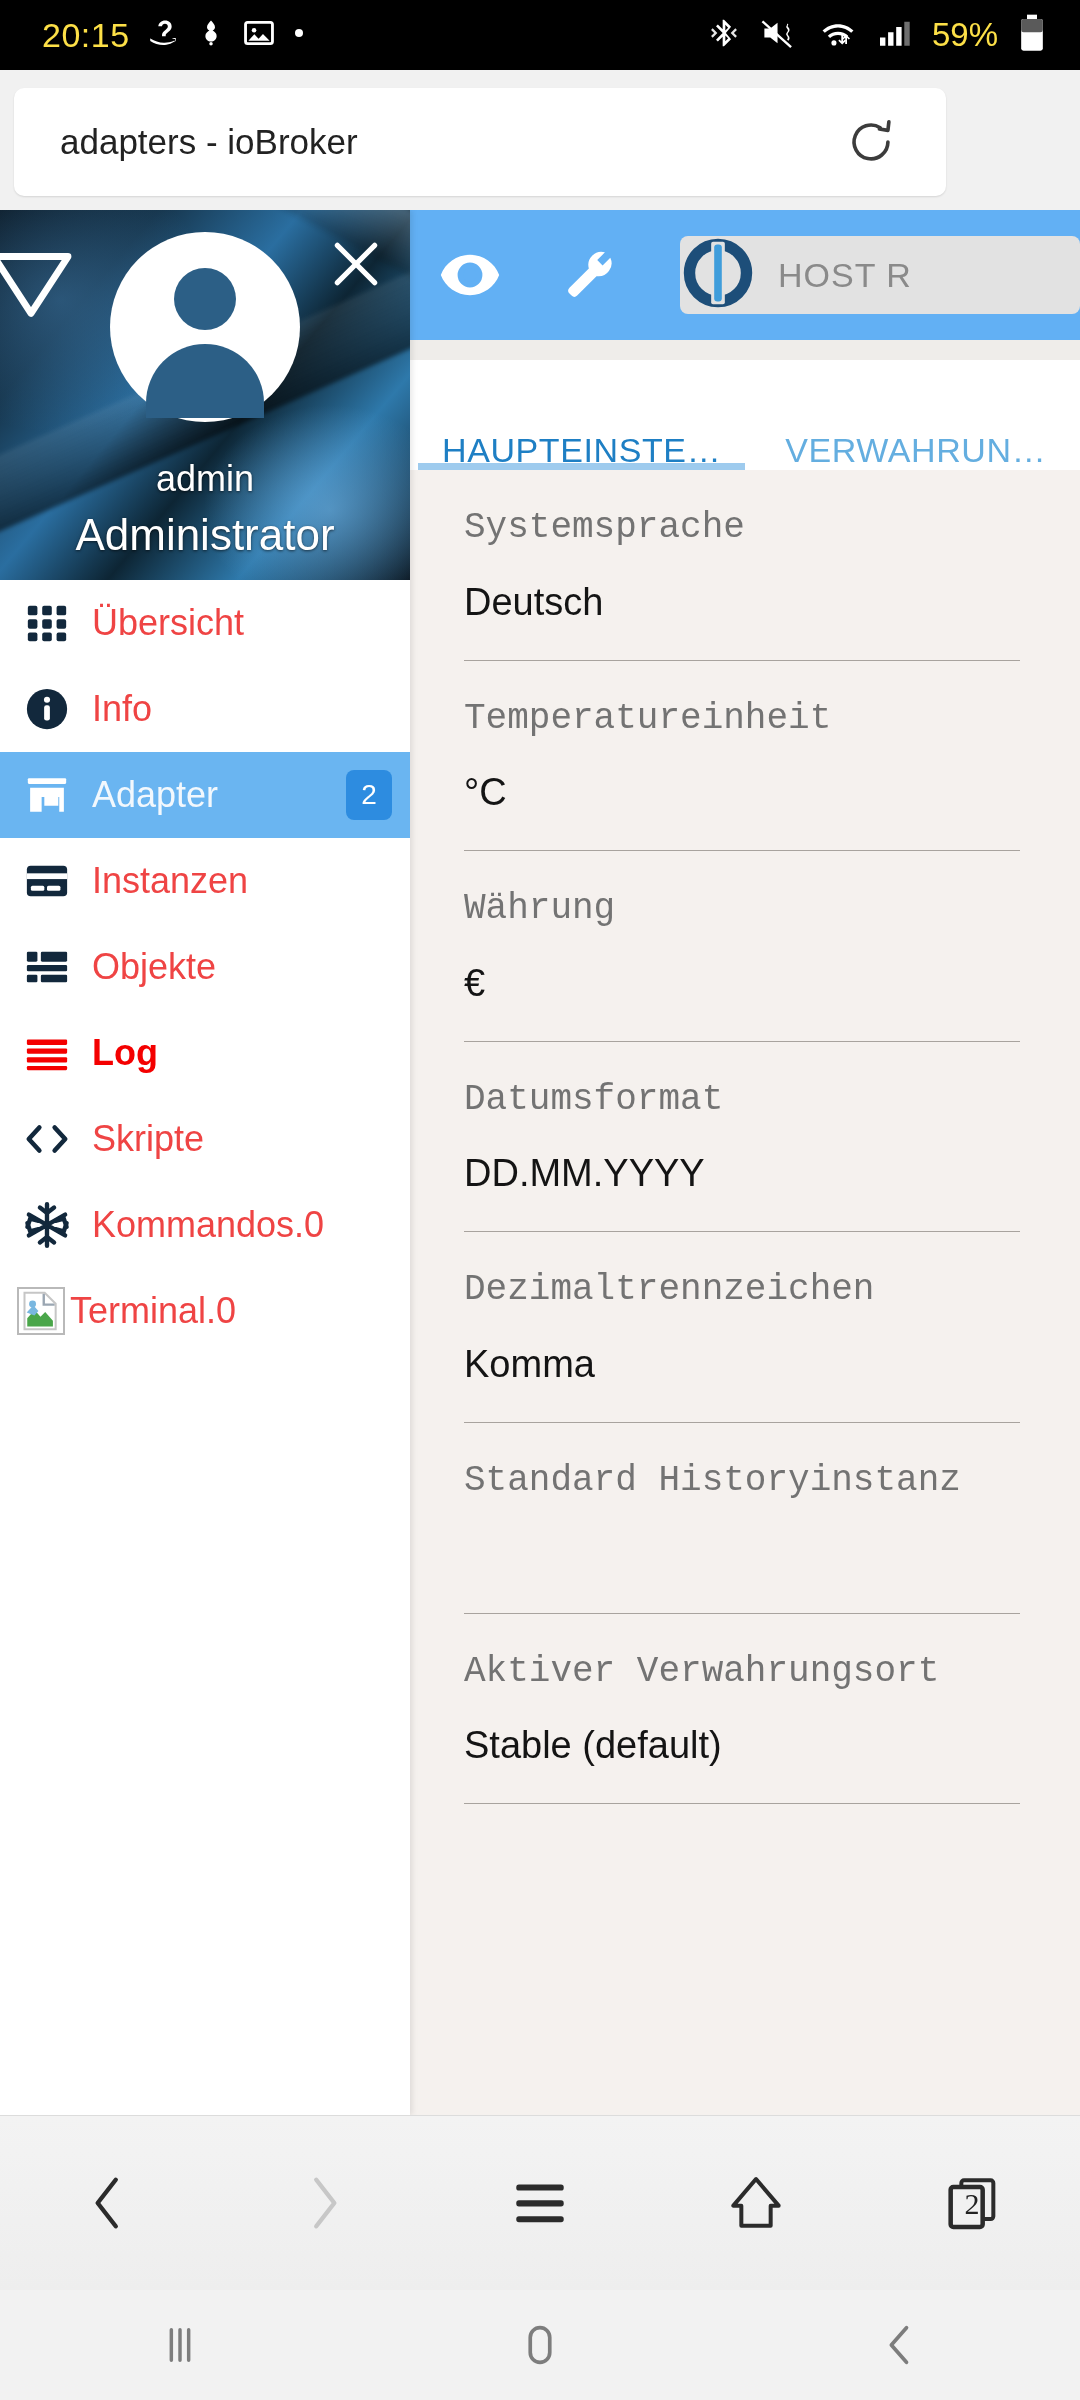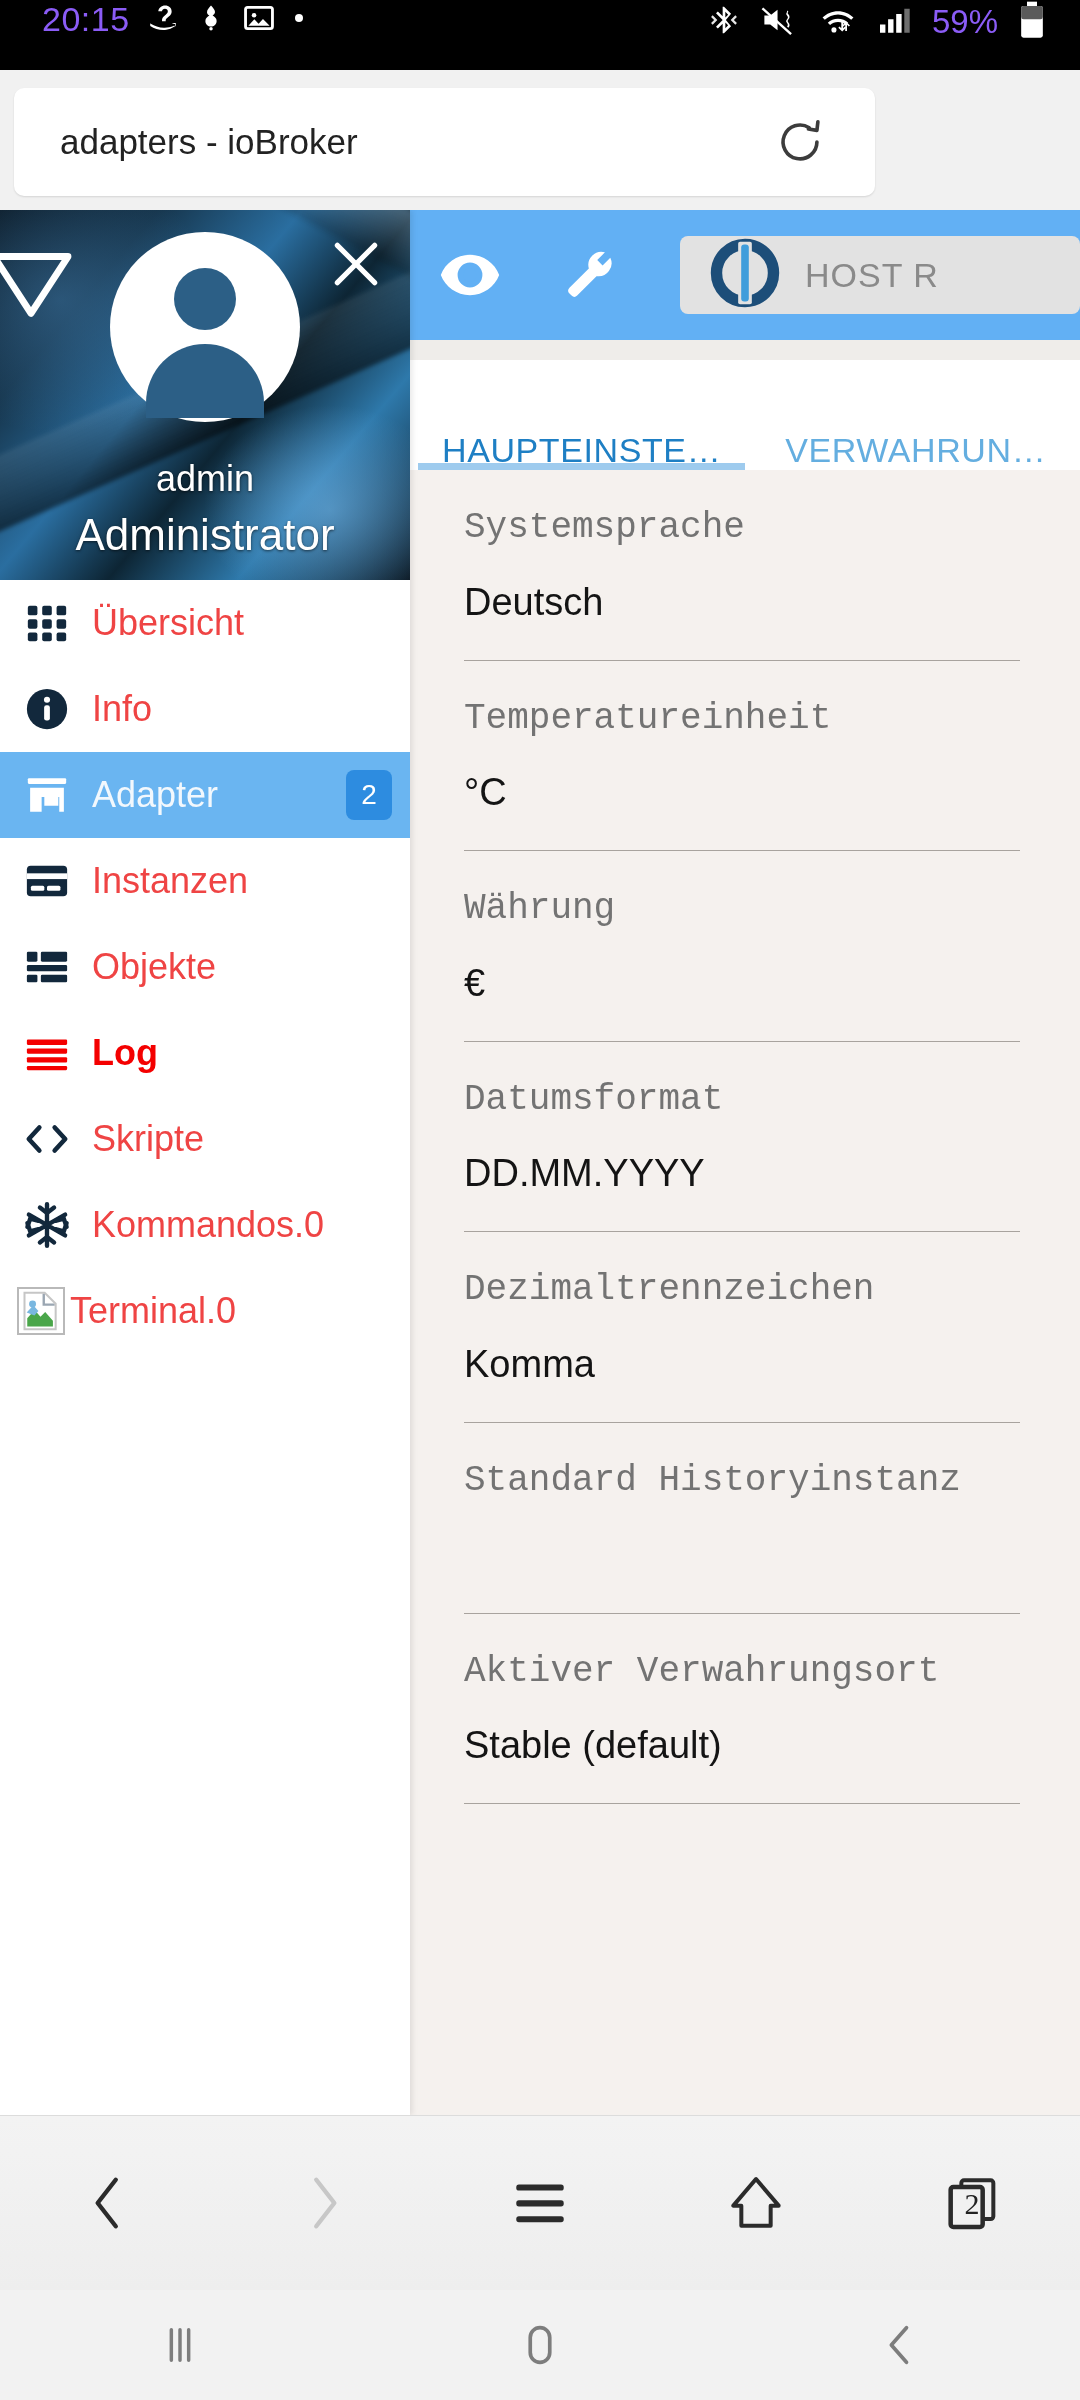--- a/index.html
+++ b/index.html
@@ -2,35 +2,35 @@
 <html><head>
 <meta charset="utf-8">
 <style>
   * { margin:0; padding:0; box-sizing:border-box; }
   html,body { width:1080px; height:2400px; overflow:hidden; background:#000; }
   body { font-family:"Liberation Sans", sans-serif; }
 
   
   .statusbar{
     position:absolute; left:0; top:0; width:1080px; height:70px;
-    background:#000; color:#8b5cf6; display:flex; align-items:flex-start;
+    background:#000; color:#fde047; display:flex; align-items:center;
   }
   .sb-left{ display:flex; align-items:center; gap:16px; margin-left:42px; }
   .sb-time{ font-size:34px; letter-spacing:.5px; }
   .sb-right{ margin-left:auto; margin-right:34px; display:flex; align-items:center; gap:20px; }
   .sb-batt-txt{ font-size:33px; }
   .ic{ display:inline-block; }
 
   
   .urlbar-wrap{
     position:absolute; left:0; top:70px; width:1080px; height:140px;
     background:#f1f1f1;
   }
   .urlbar{
-    position:absolute; left:14px; top:18px; width:861px; height:108px;
+    position:absolute; left:14px; top:18px; width:932px; height:108px;
     background:#fff; border-radius:10px; display:flex; align-items:center;
     box-shadow:0 1px 2px rgba(0,0,0,.12);
   }
   .url-text{ margin-left:46px; font-size:35px; color:#222; }
   .reload-btn{ margin-left:auto; margin-right:46px; width:58px; height:58px; position:relative; }
 
   
   .page{
     position:absolute; left:0; top:210px; width:1080px; height:1905px;
     background:#f5f1ee; overflow:hidden;
@@ -38,21 +38,21 @@
 
   
   .appbar{
     position:absolute; left:0; top:0; width:1080px; height:130px;
     background:#62b0f4;
   }
   .appbar-inner{ position:absolute; left:410px; top:0; right:0; height:130px; display:flex; align-items:center; }
   .appbar-icon{ width:120px; height:130px; display:flex; align-items:center; justify-content:center; }
   .host-chip{
     margin-left:30px; height:78px; background:#e2e2e2; border-radius:8px;
-    display:flex; align-items:center; padding:0 27px; gap:22px; white-space:nowrap;
+    display:flex; align-items:center; padding:0 0; gap:22px; white-space:nowrap;
     min-width:400px;
   }
   .host-chip .lbl{ font-size:34px; color:#8a8a8a; letter-spacing:1px; }
 
   
   .content{
     position:absolute; left:410px; top:130px; right:0; bottom:0;
     background:#efedea;
   }
   .tabsbar{

